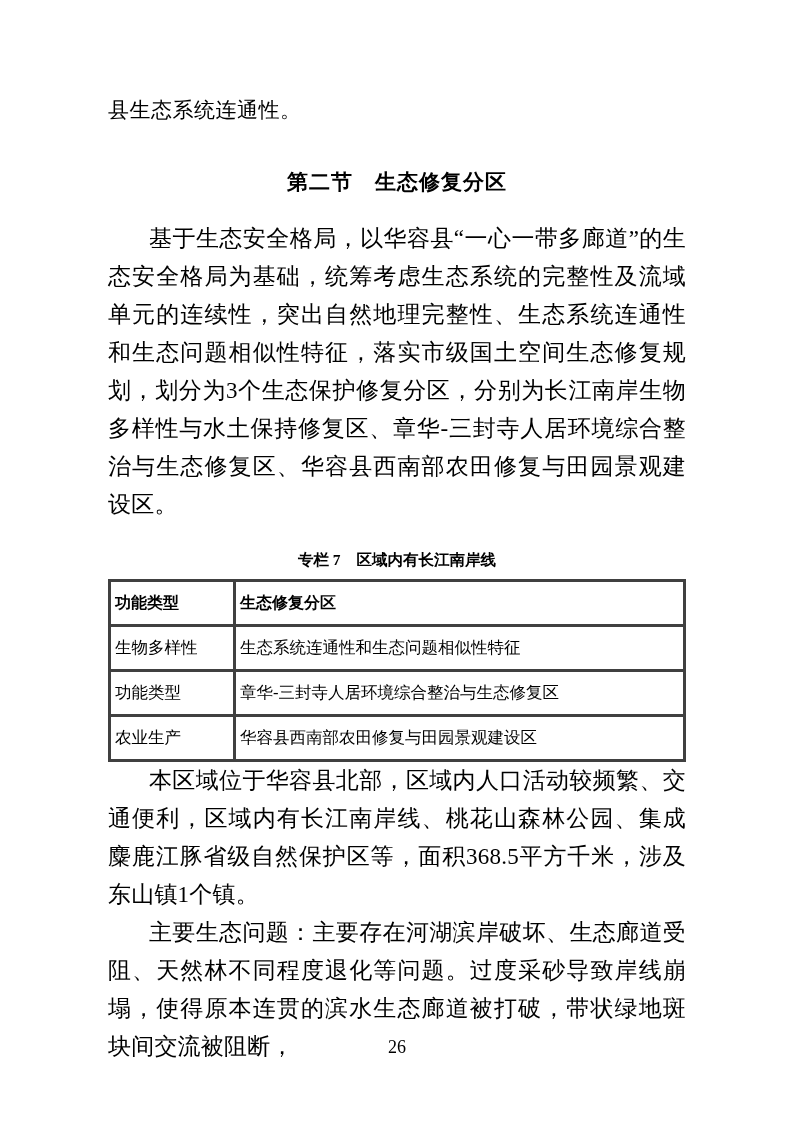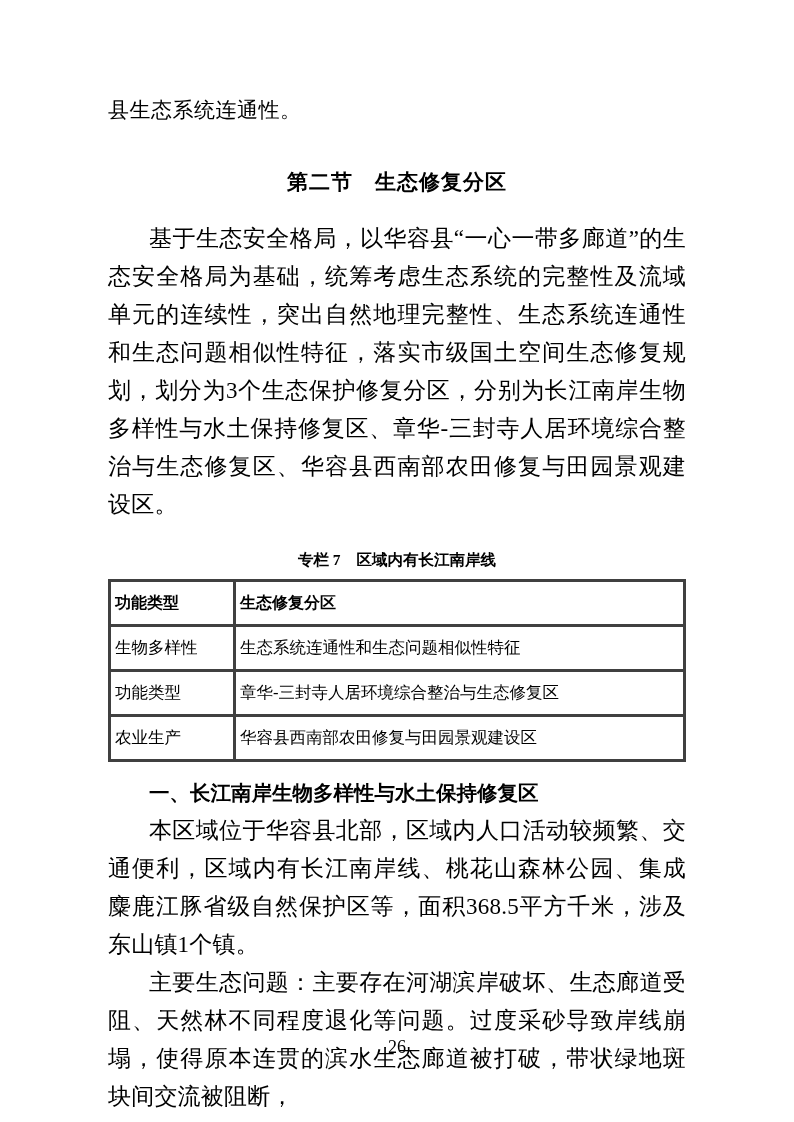--- a/index.html
+++ b/index.html
@@ -131,20 +131,19 @@
         <td>功能类型</td>
         <td>章华-三封寺人居环境综合整治与生态修复区</td>
       </tr>
       <tr>
         <td>农业生产</td>
         <td>华容县西南部农田修复与田园景观建设区</td>
       </tr>
     </tbody>
   </table>
 
-  <div class="subhead">一、长江南岸生物多样性与水土保持修复区</div>
 
   <p class="body-text">本区域位于华容县北部，区域内人口活动较频繁、交通便利，区域内有长江南岸线、桃花山森林公园、集成麋鹿江豚省级自然保护区等，面积368.5平方千米，涉及东山镇1个镇。</p>
 
   <p class="body-text"><span class="bold-lead">主要生态问题：</span><span>主要存在河湖滨岸破坏、生态廊道受阻、天然林不同程度退化等问题。过度采砂导致岸线崩塌，使得原本连贯的滨水生态廊道被打破，带状绿地斑块间交流被阻断，</span></p>
 
   <div class="page-number">26</div>
 </div>
 
 </body></html>

